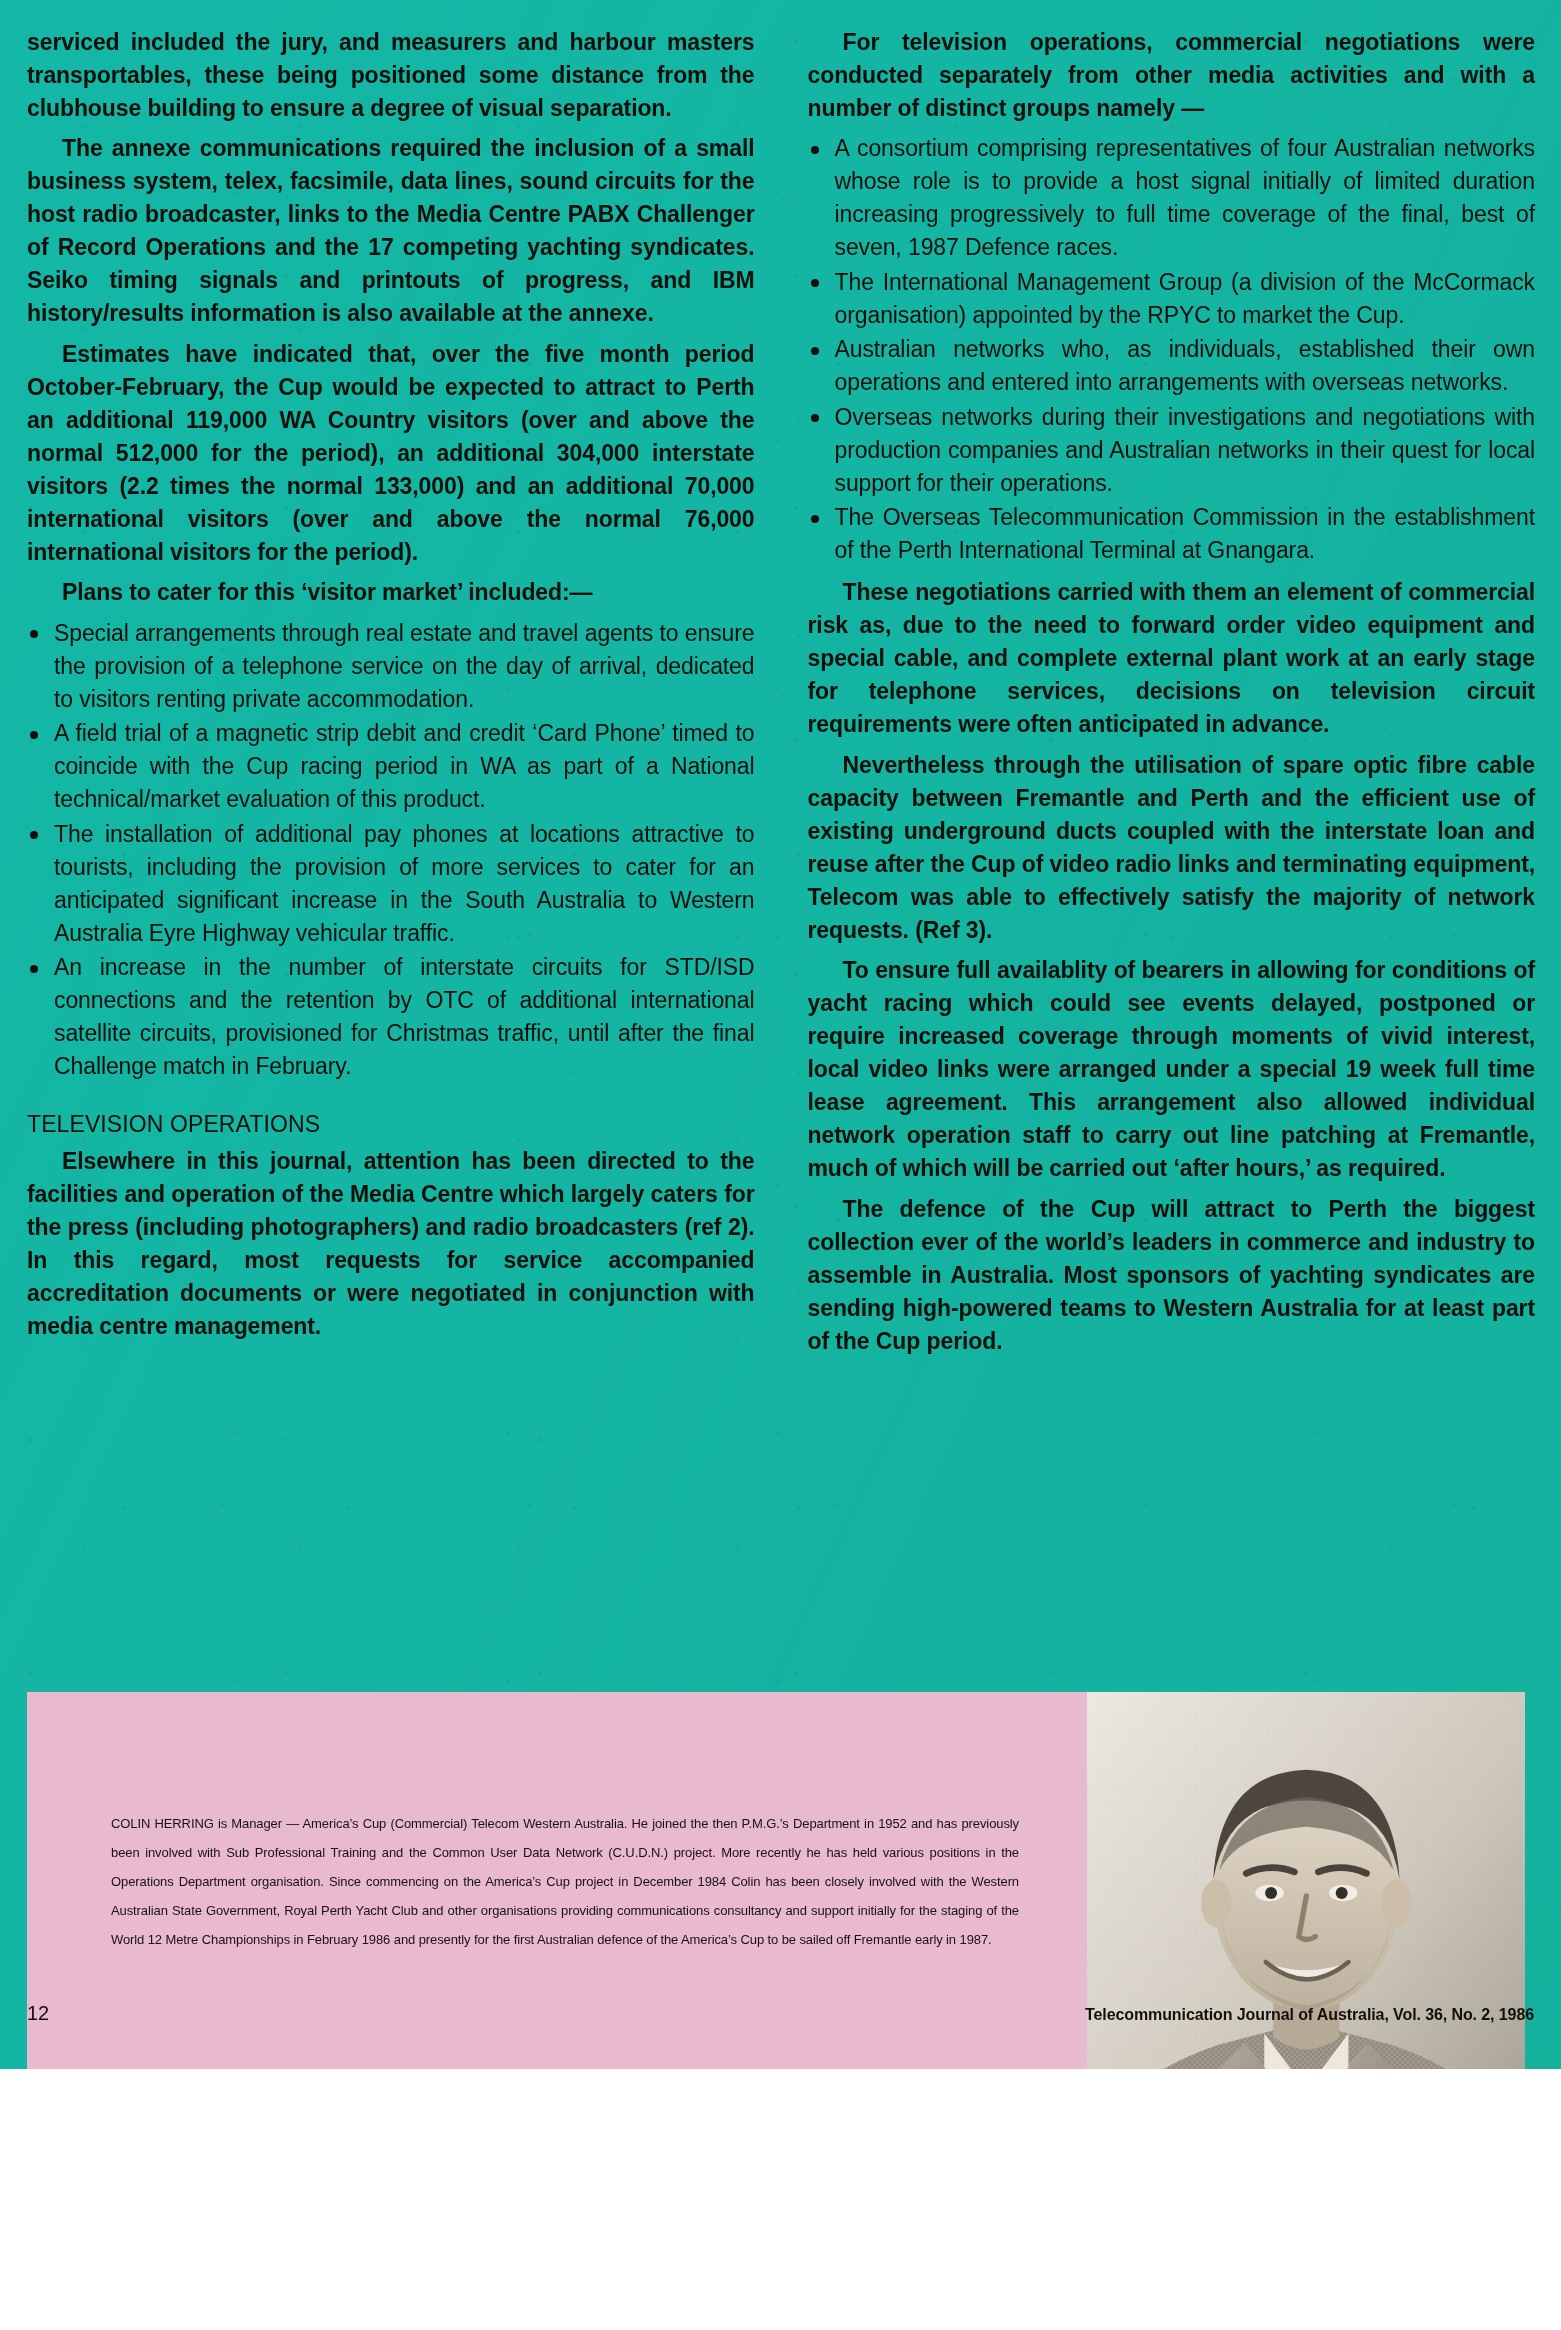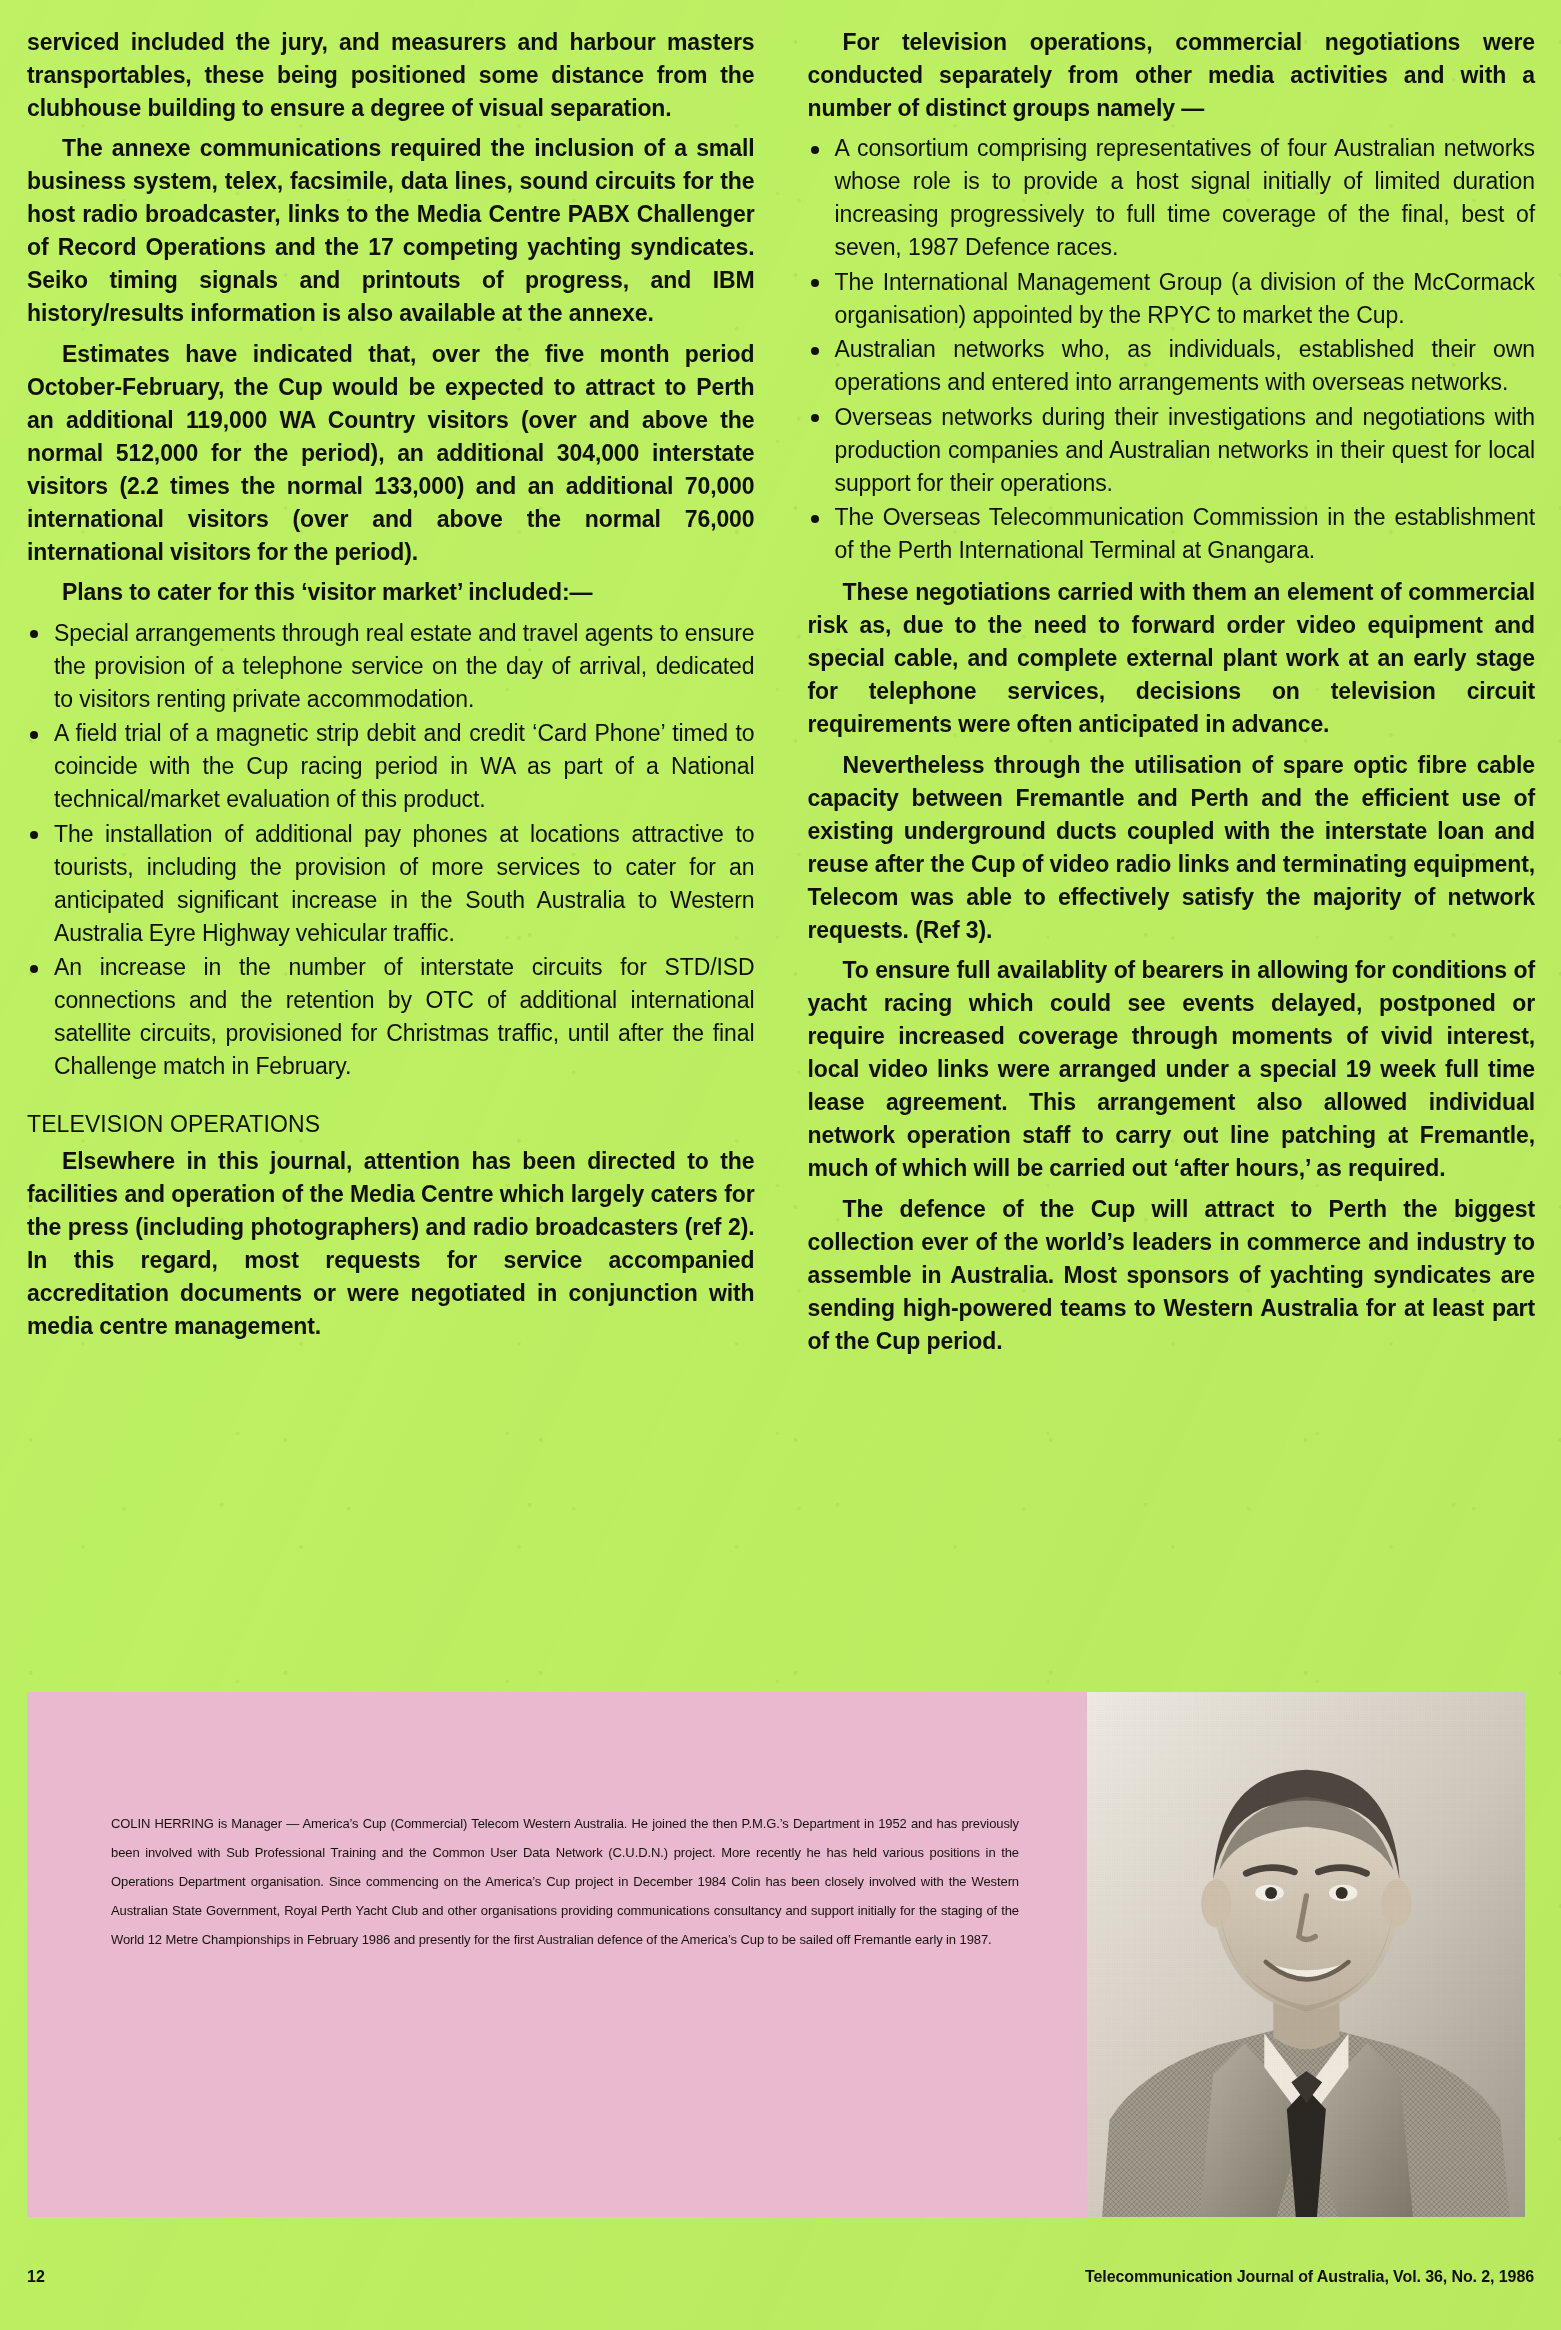--- a/index.html
+++ b/index.html
@@ -3,22 +3,22 @@
 <meta charset="utf-8">
 <style>
   html, body {
     margin: 0;
     padding: 0;
     background: #ffffff;
   }
   .page {
     position: relative;
     width: 1561px;
-    height: 2330px;
-    background: #bef264;
+    height: 2069px;
+    background: #14b8a6;
     overflow: hidden;
     font-family: "Liberation Sans", sans-serif;
     color: #13100c;
   }
   
   .page::before {
     content: "";
     position: absolute;
     inset: 0;
     pointer-events: none;
@@ -137,22 +137,22 @@
   .footer {
     position: absolute;
     left: 27px;
     bottom: 44px;
     width: 1507px;
     display: flex;
     justify-content: space-between;
     align-items: baseline;
   }
   .page-no {
-    font-size: 16px;
-    font-weight: 700;
+    font-size: 20px;
+    font-weight: 400;
   }
   .journal-ref {
     font-size: 16px;
     font-weight: 800;
     letter-spacing: -0.1px;
   }
 </style>
 </head>
 <body>
 

